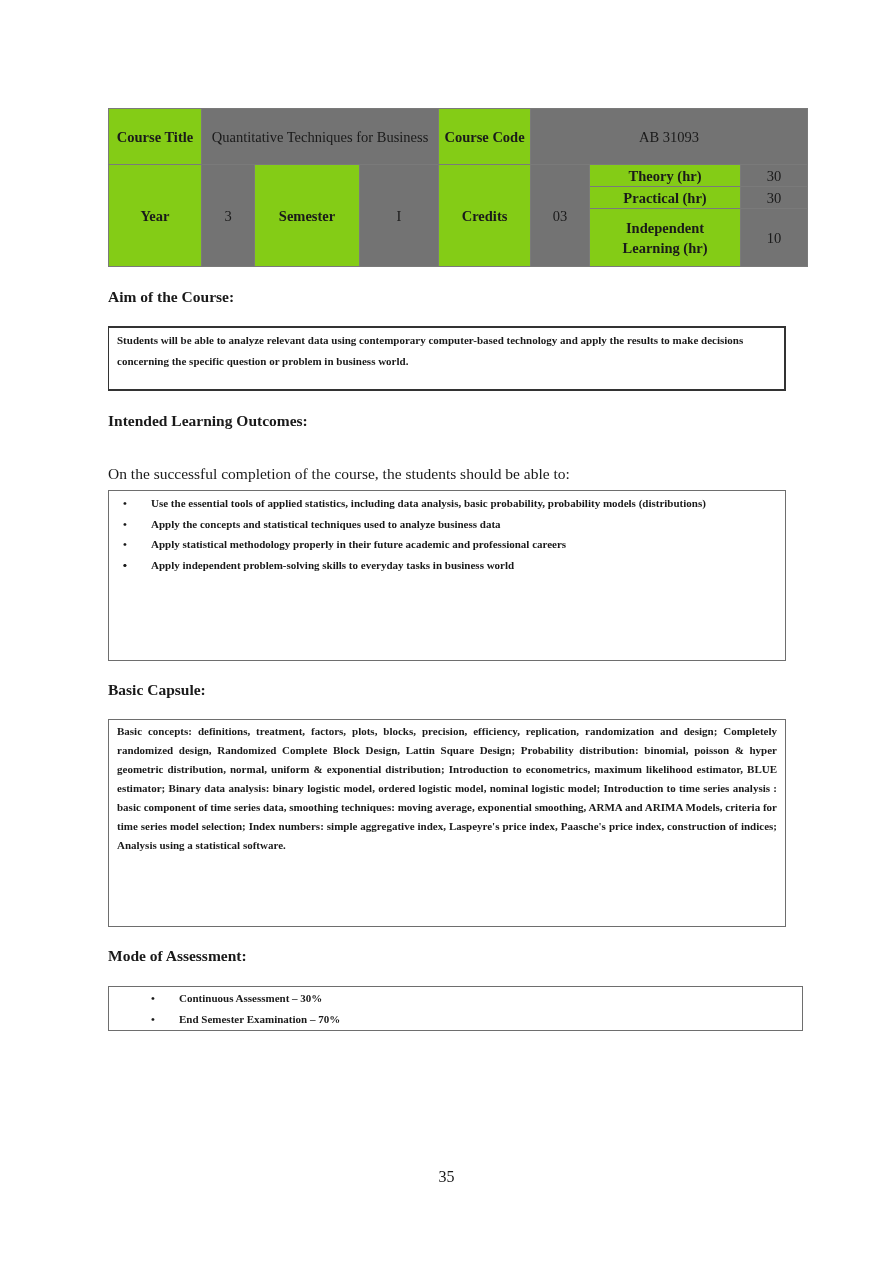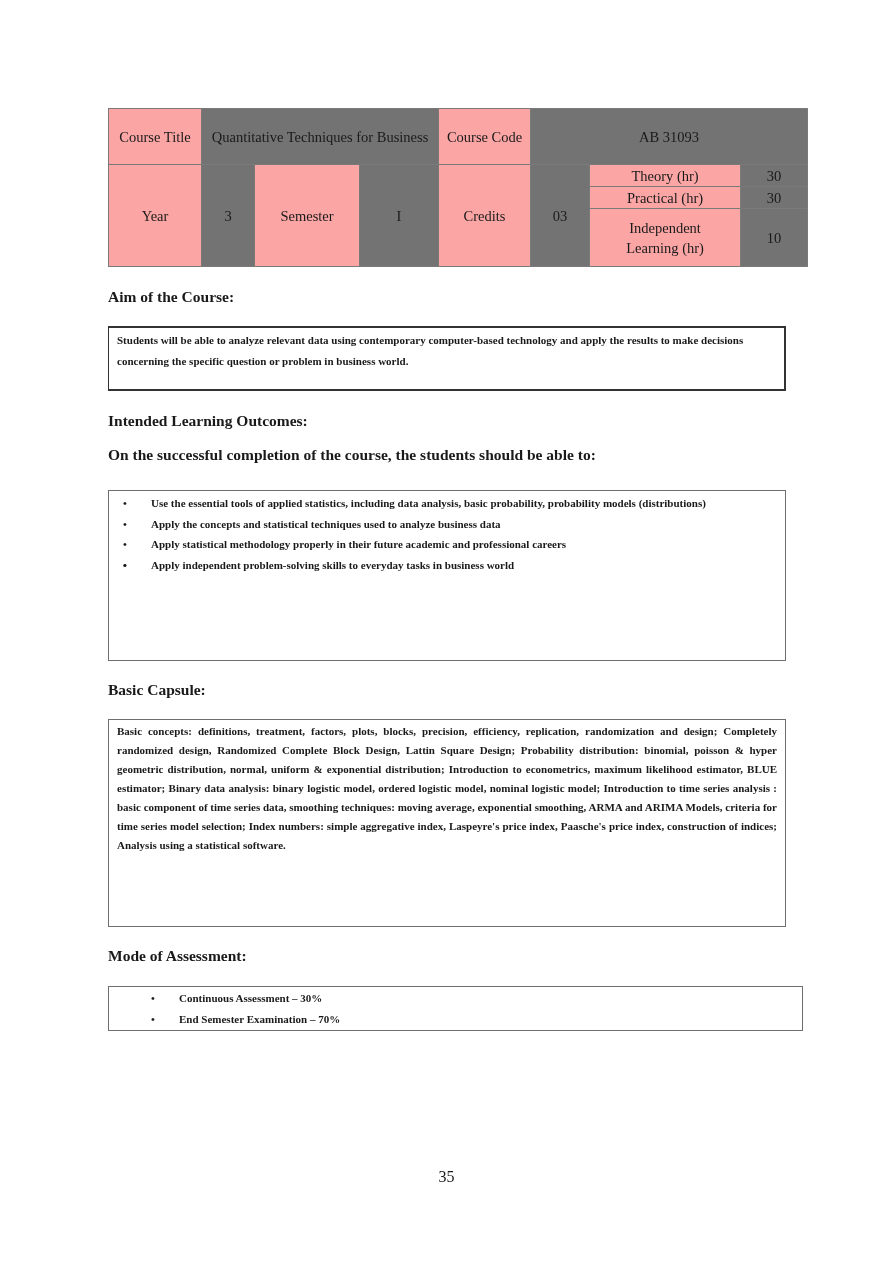--- a/index.html
+++ b/index.html
@@ -13,21 +13,21 @@
   
   table.info {
     position: absolute; left: 108px; top: 108px; width: 699px; height: 159px;
     border-collapse: collapse; font-size: 14.5px; font-family: "Liberation Serif", serif;
     table-layout: fixed;
   }
   table.info td {
     border: 1px solid #7a7a7a; text-align: center; vertical-align: middle;
     padding: 0 4px; line-height: 20px;
   }
-  table.info td.hdr { background: #fca5a5; font-weight: normal; }
+  table.info td.hdr { background: #84cc16; font-weight: bold; }
   table.info td.val { background: #737373; }
   table.info tr.r1 { height: 56px; }
   table.info tr.r2, table.info tr.r3 { height: 22px; }
   table.info tr.r4 { height: 58px; }
 
   .heading {
     position: absolute; left: 108px; font-family: "Liberation Serif", serif;
     font-weight: bold; font-size: 15.5px;
   }
   .para {
@@ -98,21 +98,21 @@
     </tr>
   </tbody>
     </table>
 
   <div class="heading" style="top:288px;">Aim of the Course:</div>
   <div class="box aim-box">
     <span>Students will be able to analyze relevant data using contemporary computer-based technology and apply the results to make decisions concerning the specific question or problem in business world.</span>
   </div>
 
   <div class="heading" style="top:412px;">Intended Learning Outcomes:</div>
-  <div class="para" style="top:446px;font-weight:bold;">On the successful completion of the course, the students should be able to:</div>
+  <div class="para" style="top:465px;">On the successful completion of the course, the students should be able to:</div>
   <div class="box ilo-box">
     <ul>
       <li><span class="bullet">•</span><span>Use the essential tools of applied statistics, including data analysis, basic probability, probability models (distributions)</span></li>
       <li><span class="bullet">•</span><span>Apply the concepts and statistical techniques used to analyze business data</span></li>
       <li><span class="bullet">•</span><span>Apply statistical methodology properly in their future academic and professional careers</span></li>
       <li><span class="bullet">•</span></li>
       <li><span class="bullet">•</span><span>Apply independent problem-solving skills to everyday tasks in business world</span></li>
     </ul>
   </div>
 

